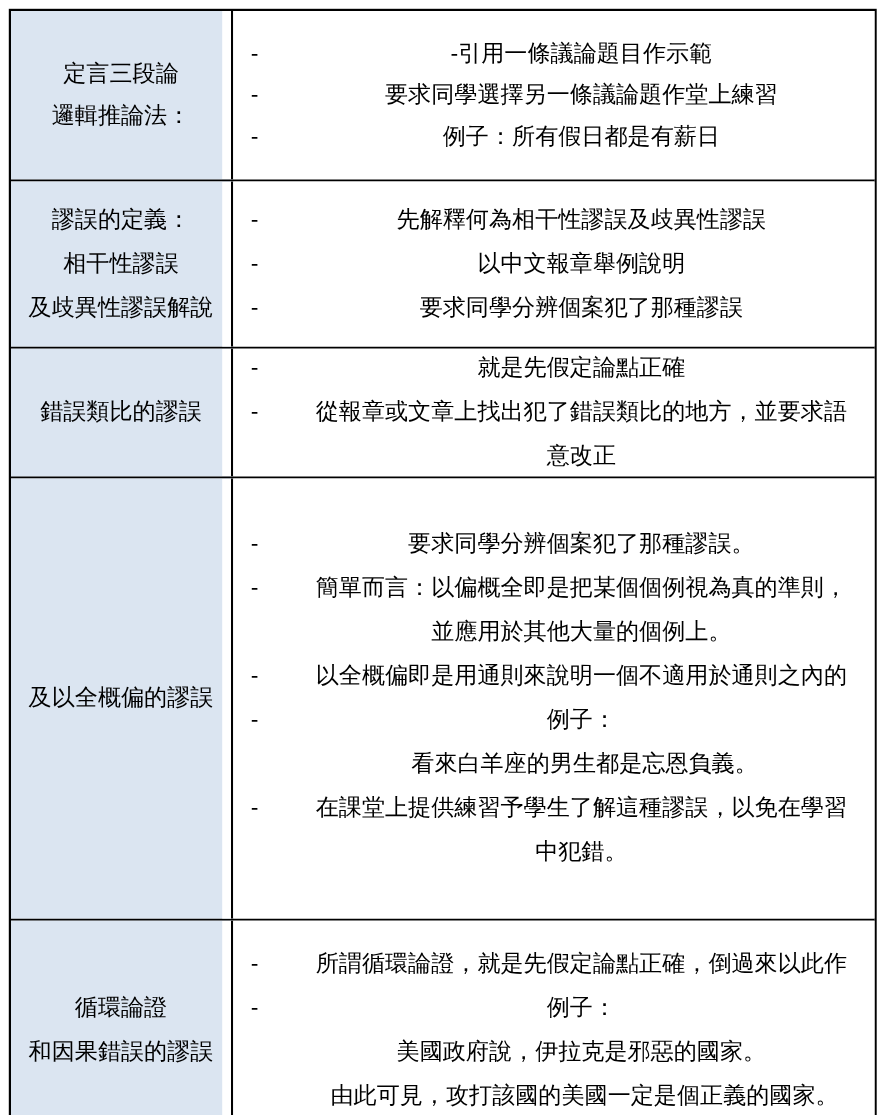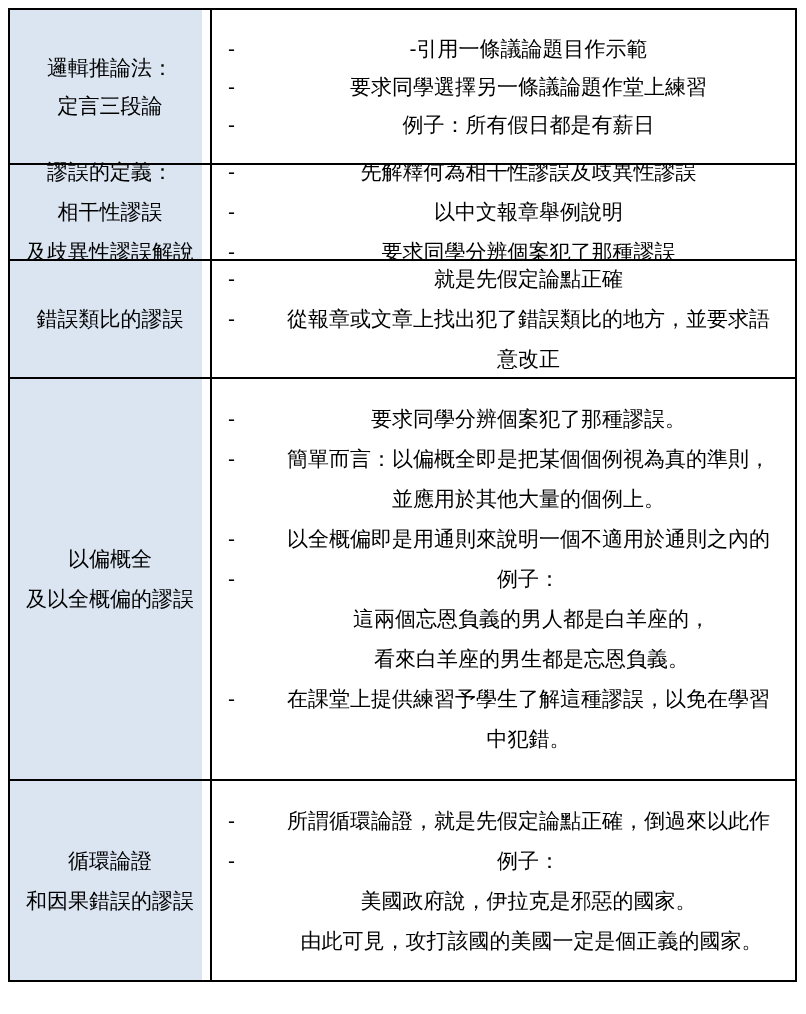--- a/index.html
+++ b/index.html
@@ -29,21 +29,21 @@
   }
   .row {
     display: flex;
     align-items: stretch;
     box-sizing: border-box;
     border-bottom: 2px solid var(--border-color, #000);
     line-height: 40px;
     font-size: 21px;
   }
   .row:nth-of-type(1) { height: 155px; line-height: 38px; }
-  .row:nth-of-type(2) { height: 96px; }
+  .row:nth-of-type(2) { height: 152px; }
   .row:nth-of-type(3) { height: 118px; }
   .row:nth-of-type(4) { height: 402px; }
   .row:nth-of-type(5) { height: 199px; border-bottom: none; }
   .cell-left {
     flex: 0 0 202px;
     width: 202px;
     box-sizing: border-box;
     border-right: 2px solid var(--border-color, #000);
     background: var(--topic-bg, #dbe5f1);
     box-shadow: inset -8px 0 0 #ffffff;
@@ -84,23 +84,23 @@
 </style>
 </head>
 <body style="background: rgb(255, 255, 255); color: rgb(0, 0, 0);">
 
 <div class="page">
   <div class="doc-table">
 
       <div class="row">
         <div class="cell-left">
 
+            <div class="topic-line">定言三段論</div>
+
             <div class="topic-line">邏輯推論法：</div>
-
-            <div class="topic-line">定言三段論</div>
           </div>
         <div class="cell-right">
 
             <div class="point-line">
               <span class="dash">-</span>
               <span class="point-text">-引用一條議論題目作示範</span>
             </div>
 
             <div class="point-line">
               <span class="dash">-</span>
@@ -163,21 +163,20 @@
             <div class="point-line">
               <span class="dash"></span>
               <span class="point-text">意改正</span>
             </div>
           </div>
       </div>
 
       <div class="row">
         <div class="cell-left">
 
-            <div class="topic-line">以偏概全</div>
 
             <div class="topic-line">及以全概偏的謬誤</div>
           </div>
         <div class="cell-right">
 
             <div class="point-line">
               <span class="dash">-</span>
               <span class="point-text">要求同學分辨個案犯了那種謬誤。</span>
             </div>
 
@@ -195,24 +194,20 @@
               <span class="dash">-</span>
               <span class="point-text">以全概偏即是用通則來說明一個不適用於通則之內的</span>
             </div>
 
 
             <div class="point-line">
               <span class="dash">-</span>
               <span class="point-text">例子：</span>
             </div>
 
-            <div class="point-line">
-              <span class="dash"></span>
-              <span class="point-text"> 這兩個忘恩負義的男人都是白羊座的，</span>
-            </div>
 
             <div class="point-line">
               <span class="dash"></span>
               <span class="point-text"> 看來白羊座的男生都是忘恩負義。</span>
             </div>
 
             <div class="point-line">
               <span class="dash">-</span>
               <span class="point-text">在課堂上提供練習予學生了解這種謬誤，以免在學習</span>
             </div>

